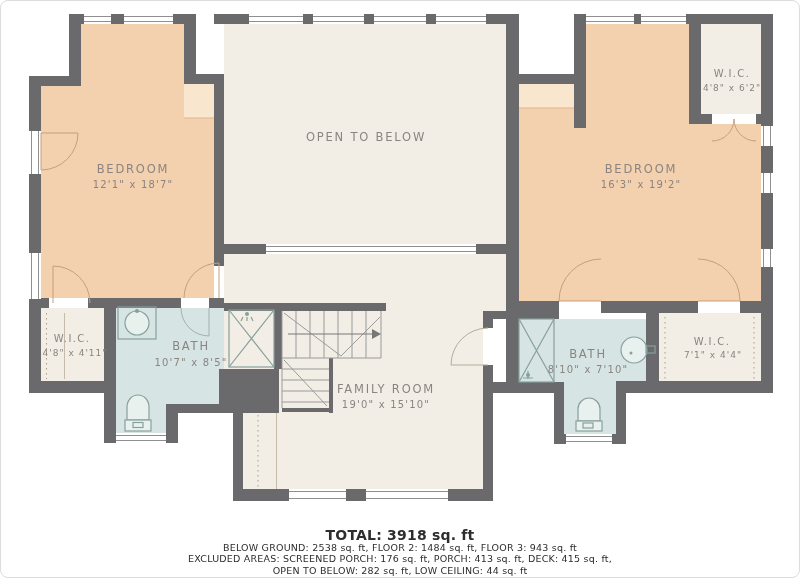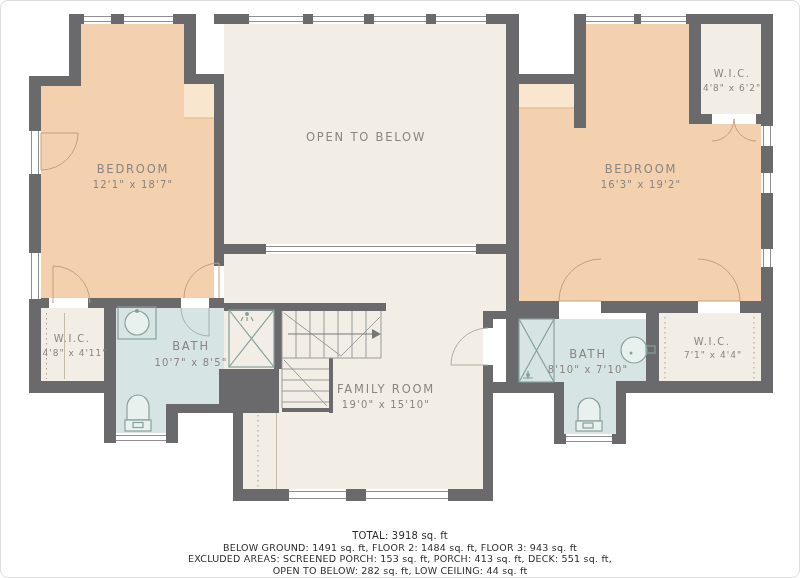--- a/index.html
+++ b/index.html
@@ -30,21 +30,21 @@
   .lowc{stroke:#ddb791;stroke-width:1;fill:none;}
   text{fill:var(--label);}
   .lbl{font-size:11.5px;letter-spacing:1.8px;text-anchor:middle;}
   .dim{font-size:10px;letter-spacing:1.2px;text-anchor:middle;}
   .sml{font-size:10px;letter-spacing:1.4px;text-anchor:middle;}
   .smd{font-size:9px;letter-spacing:1px;text-anchor:middle;}
   .summary{
     position:absolute;left:0;top:529px;width:100%;text-align:center;
     font-size:9.5px;line-height:11.5px;color:#2d2d2d;letter-spacing:0.2px;
   }
-  .summary .s1{font-weight:normal;font-size:10px;}
+  .summary .s1{font-weight:bold;font-size:14px;}
 </style>
 </head>
 <body>
 
 <div class="stage">
 <svg width="798" height="576" viewBox="0 0 798 576">
 
   <g>
     <polygon class="peach" points="40,85 80,85 80,23 183,23 183,83 213,83 213,297 40,297"></polygon>
     <rect class="cream" x="223" y="23" width="282" height="220"></rect>
@@ -224,17 +224,17 @@
     <text class="dim" x="385" y="407">19'0" x 15'10"</text>
     <text class="lbl" x="587" y="357">BATH</text>
     <text class="dim" x="587" y="372">8'10" x 7'10"</text>
     <text class="sml" x="711" y="344">W.I.C.</text>
     <text class="smd" x="712" y="357">7'1" x 4'4"</text>
   </g>
 </svg>
 
 <div class="summary">
   <div class="s1">TOTAL: 3918 sq. ft</div>
-  <div>BELOW GROUND: 1491 sq. ft, FLOOR 2: 1484 sq. ft, FLOOR 3: 943 sq. ft</div>
-  <div>EXCLUDED AREAS: SCREENED PORCH: 153 sq. ft, PORCH: 413 sq. ft, DECK: 551 sq. ft,</div>
+  <div>BELOW GROUND: 2538 sq. ft, FLOOR 2: 1484 sq. ft, FLOOR 3: 943 sq. ft</div>
+  <div>EXCLUDED AREAS: SCREENED PORCH: 176 sq. ft, PORCH: 413 sq. ft, DECK: 415 sq. ft,</div>
   <div>OPEN TO BELOW: 282 sq. ft, LOW CEILING: 44 sq. ft</div>
 </div>
 </div>
 
 </body></html>

